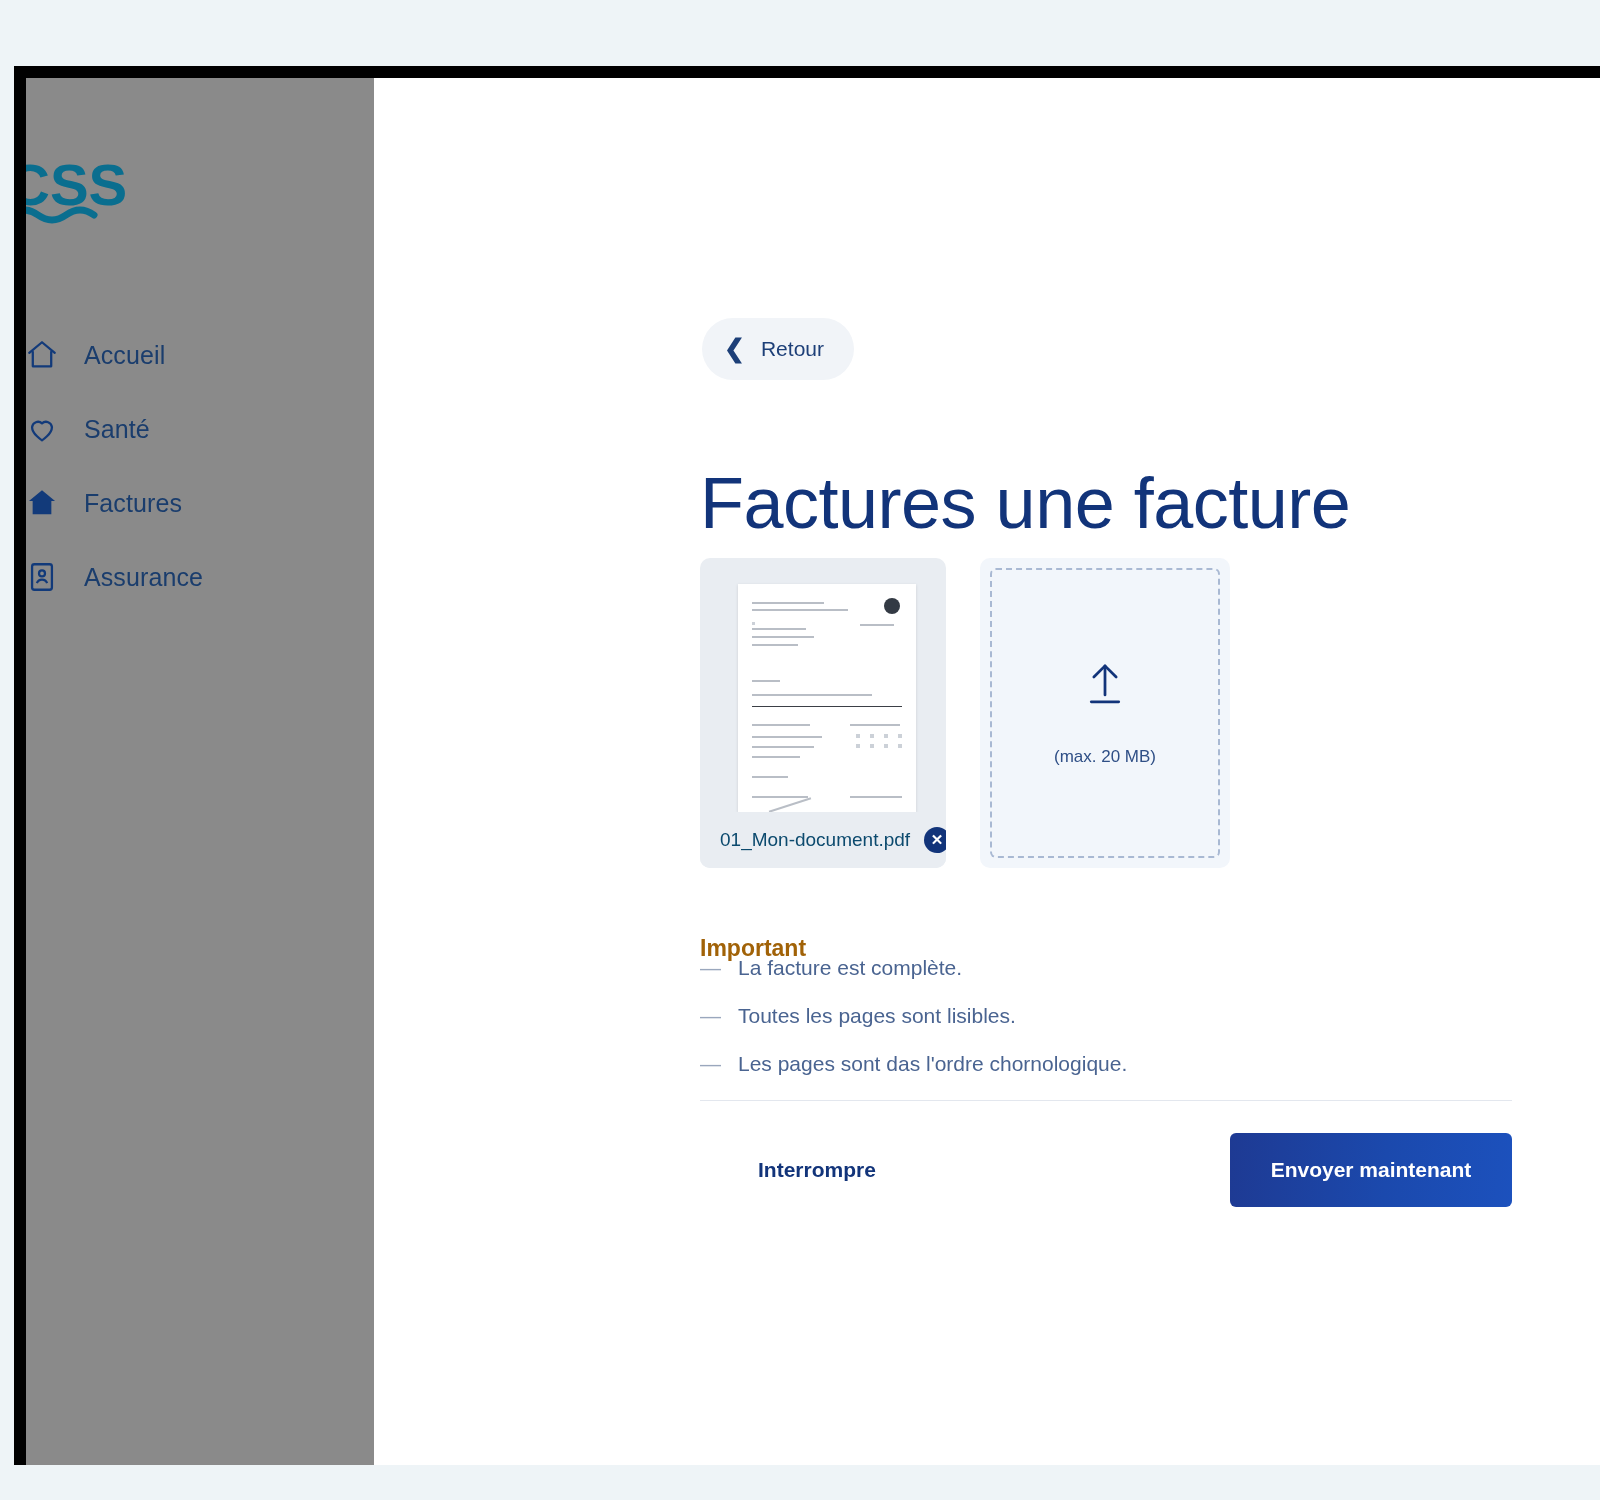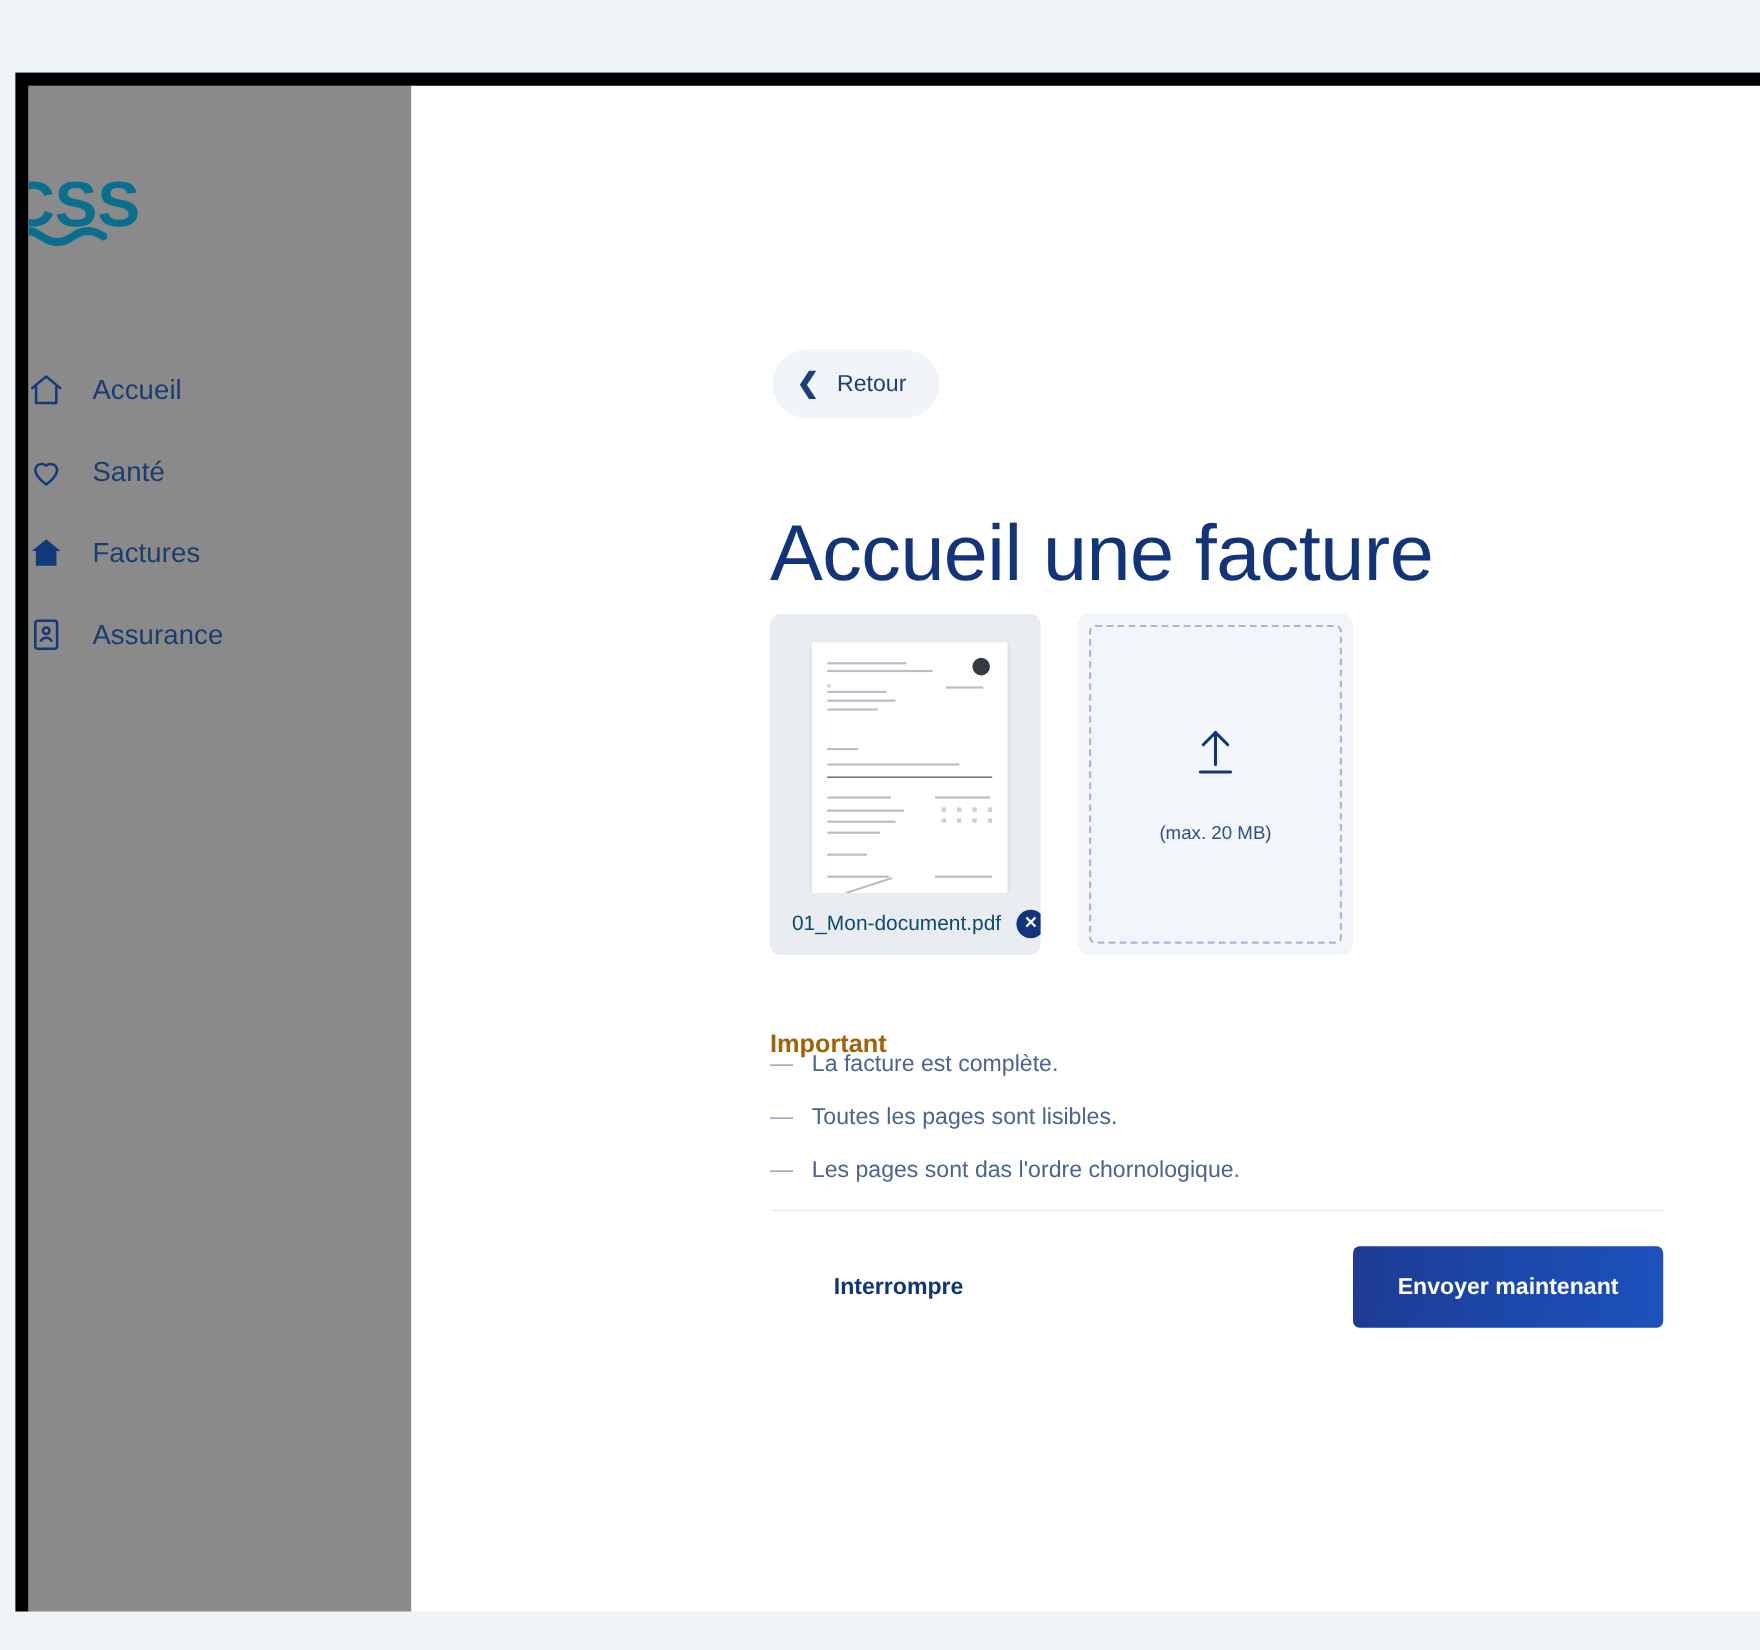--- a/index.html
+++ b/index.html
@@ -397,21 +397,21 @@
         </div>
       </nav>
 
       <main id="content">
 
         <button id="back-button">
           <span class="chev">❮</span>
           <span class="lbl">Retour</span>
         </button>
 
-        <h1 id="page-title">Accueil une facture</h1>
+        <h1 id="page-title">Factures une facture</h1>
 
         <div id="files-row">
 
           <div class="file-card">
             <div class="file-thumb">
               <span class="logo-circle"></span>
               <span class="doc-line" style="left:14px; top:18px; width:72px;"></span>
               <span class="doc-line" style="left:14px; top:25px; width:96px;"></span>
               <span class="doc-line" style="left:14px; top:44px; width:54px;"></span>
               <span class="doc-line" style="left:14px; top:52px; width:62px;"></span>

